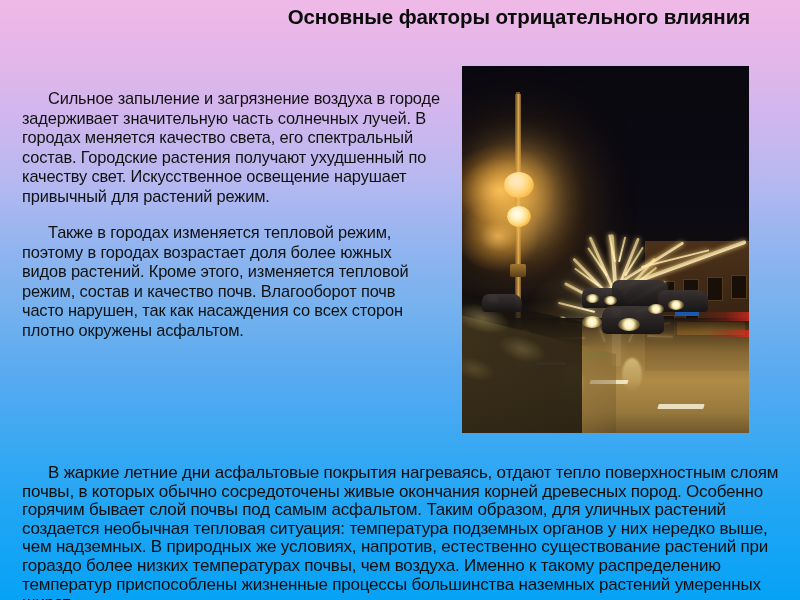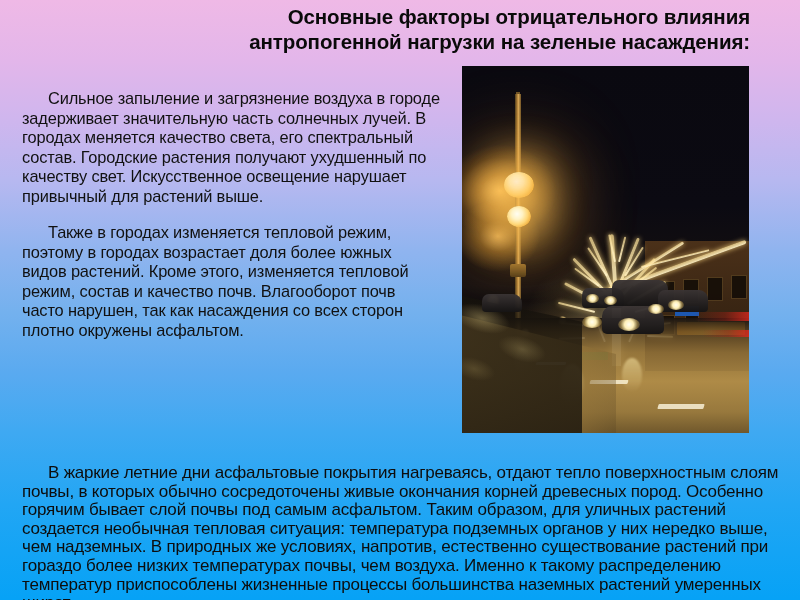--- a/index.html
+++ b/index.html
@@ -280,25 +280,24 @@
     letter-spacing: -0.2px;
   }
 </style>
 </head>
 <body>
 
 <div id="slide">
 
   <div id="title-block">
     <div class="title-line">Основные факторы отрицательного влияния</div>
-    <div class="title-line">антропогенной нагрузки на зеленые насаждения:</div>
   </div>
 
   <div id="left-column">
-    <p class="body-para" id="para-1">Сильное запыление и загрязнение воздуха в городе задерживает значительную часть солнечных лучей. В городах меняется качество света, его спектральный состав. Городские растения получают ухудшенный по качеству свет. Искусственное освещение нарушает привычный для растений выше.</p>
+    <p class="body-para" id="para-1">Сильное запыление и загрязнение воздуха в городе задерживает значительную часть солнечных лучей. В городах меняется качество света, его спектральный состав. Городские растения получают ухудшенный по качеству свет. Искусственное освещение нарушает привычный для растений режим.</p>
     <p class="body-para" id="para-2">Также в городах изменяется тепловой режим, поэтому в городах возрастает доля более южных видов растений. Кроме этого, изменяется тепловой режим, состав и качество почв. Влагооборот почв часто нарушен, так как  насаждения со всех сторон плотно окружены асфальтом.</p>
   </div>
 
   <div id="photo-frame">
     <div id="photo">
 
       <div class="bg-lamp" style="left:24px; top:228px; width:14px; height:14px;"></div>
       <div class="bg-lamp" style="left:58px; top:262px; width:10px; height:10px;"></div>
       <div class="bg-lamp" style="left:96px; top:250px; width:9px; height:9px;"></div>
 

